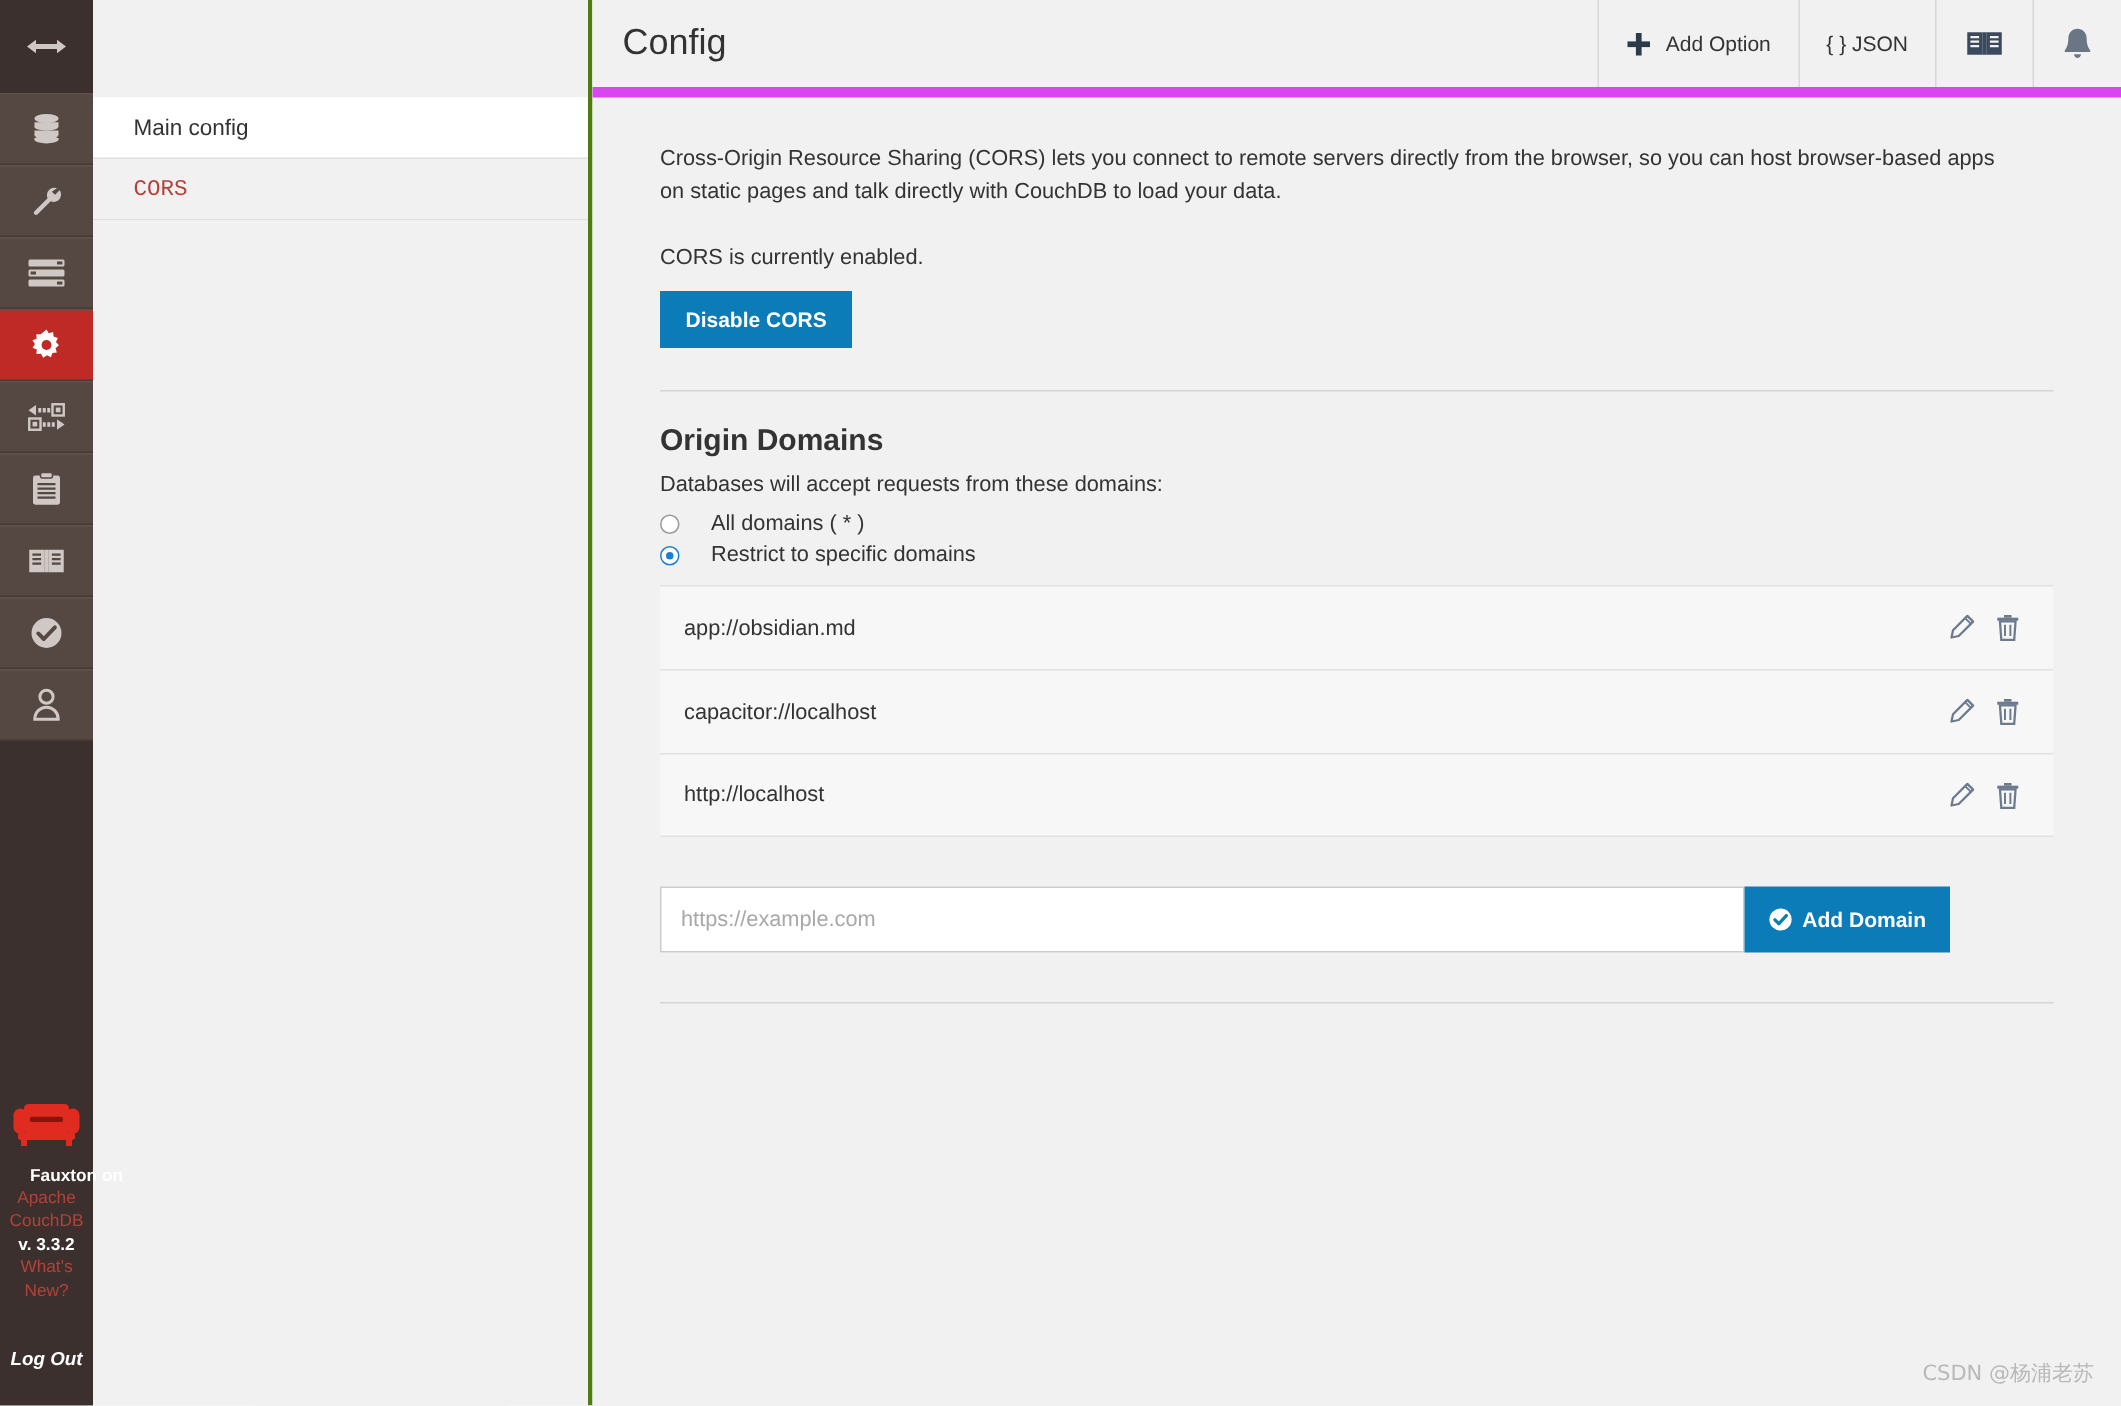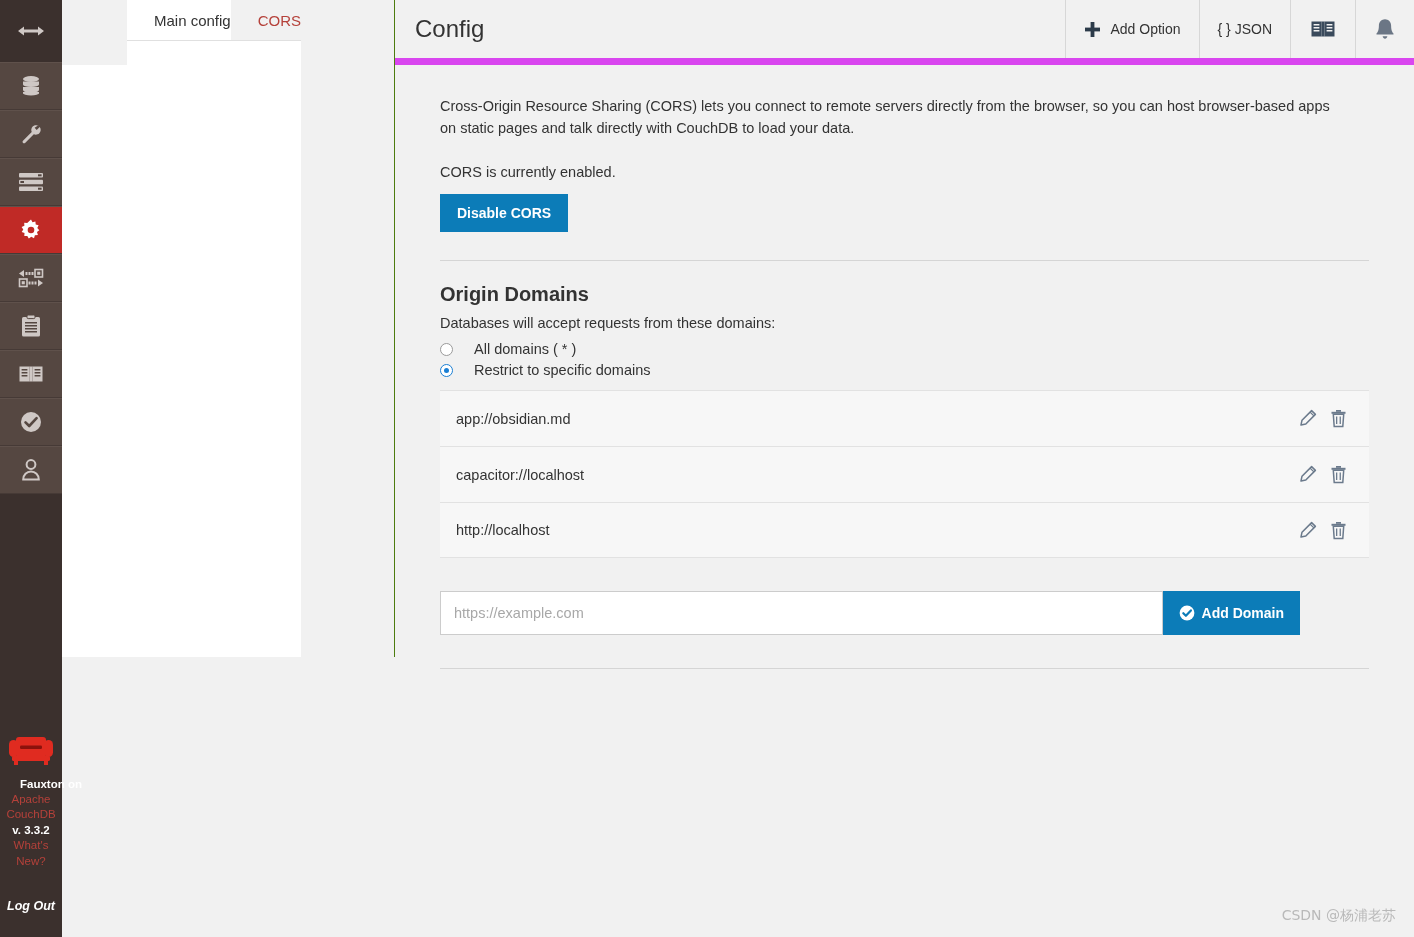--- a/index.html
+++ b/index.html
@@ -48,31 +48,31 @@
     color: #ffffff; font-size: 11.5px; font-weight: bold;
     text-align: center; line-height: 15.5px;
   }
   .logout {
     color: #ffffff; font-size: 12.5px; font-weight: bold;
     text-align: center; margin-top: 30px; margin-bottom: 18px; cursor: pointer; font-style: italic;
   }
 
   
   .subnav {
-    width: 333px; flex: 0 0 333px; height: 657px;
-    background: #ffffff; border-right: 1px solid #4d7c0f;
-    display: flex; flex-direction: row;
+    width: 333px; flex: 0 0 333px; height: 937px;
+    background: #ffffff; border-right: 3px solid #4d7c0f;
+    display: flex; flex-direction: column;
   }
   .subnav-head { height: 65px; flex: 0 0 65px; background: #f1f1f1; }
   .subnav-item {
     height: 41px; display: flex; align-items: center;
     padding-left: 27px; font-size: 15px; color: #333333;
     border-bottom: 1px solid #e0e0e0; cursor: pointer; background: #ffffff;
   }
-  .subnav-item.active { background: #f1f1f1; color: #b5413a; }
+  .subnav-item.active { background: #f1f1f1; color: #b5413a; font-family: Liberation Mono, monospace; }
   .subnav-rest { flex: 1 1 auto; background: #f1f1f1; }
 
   
   .main { flex: 1 1 auto; height: 937px; display: flex; flex-direction: column; background: #f1f1f1; }
 
   .topbar {
     height: 65px; flex: 0 0 65px; background: #f1f1f1;
     border-bottom: 7px solid #d946ef;
     display: flex; align-items: stretch; justify-content: space-between;
   }

